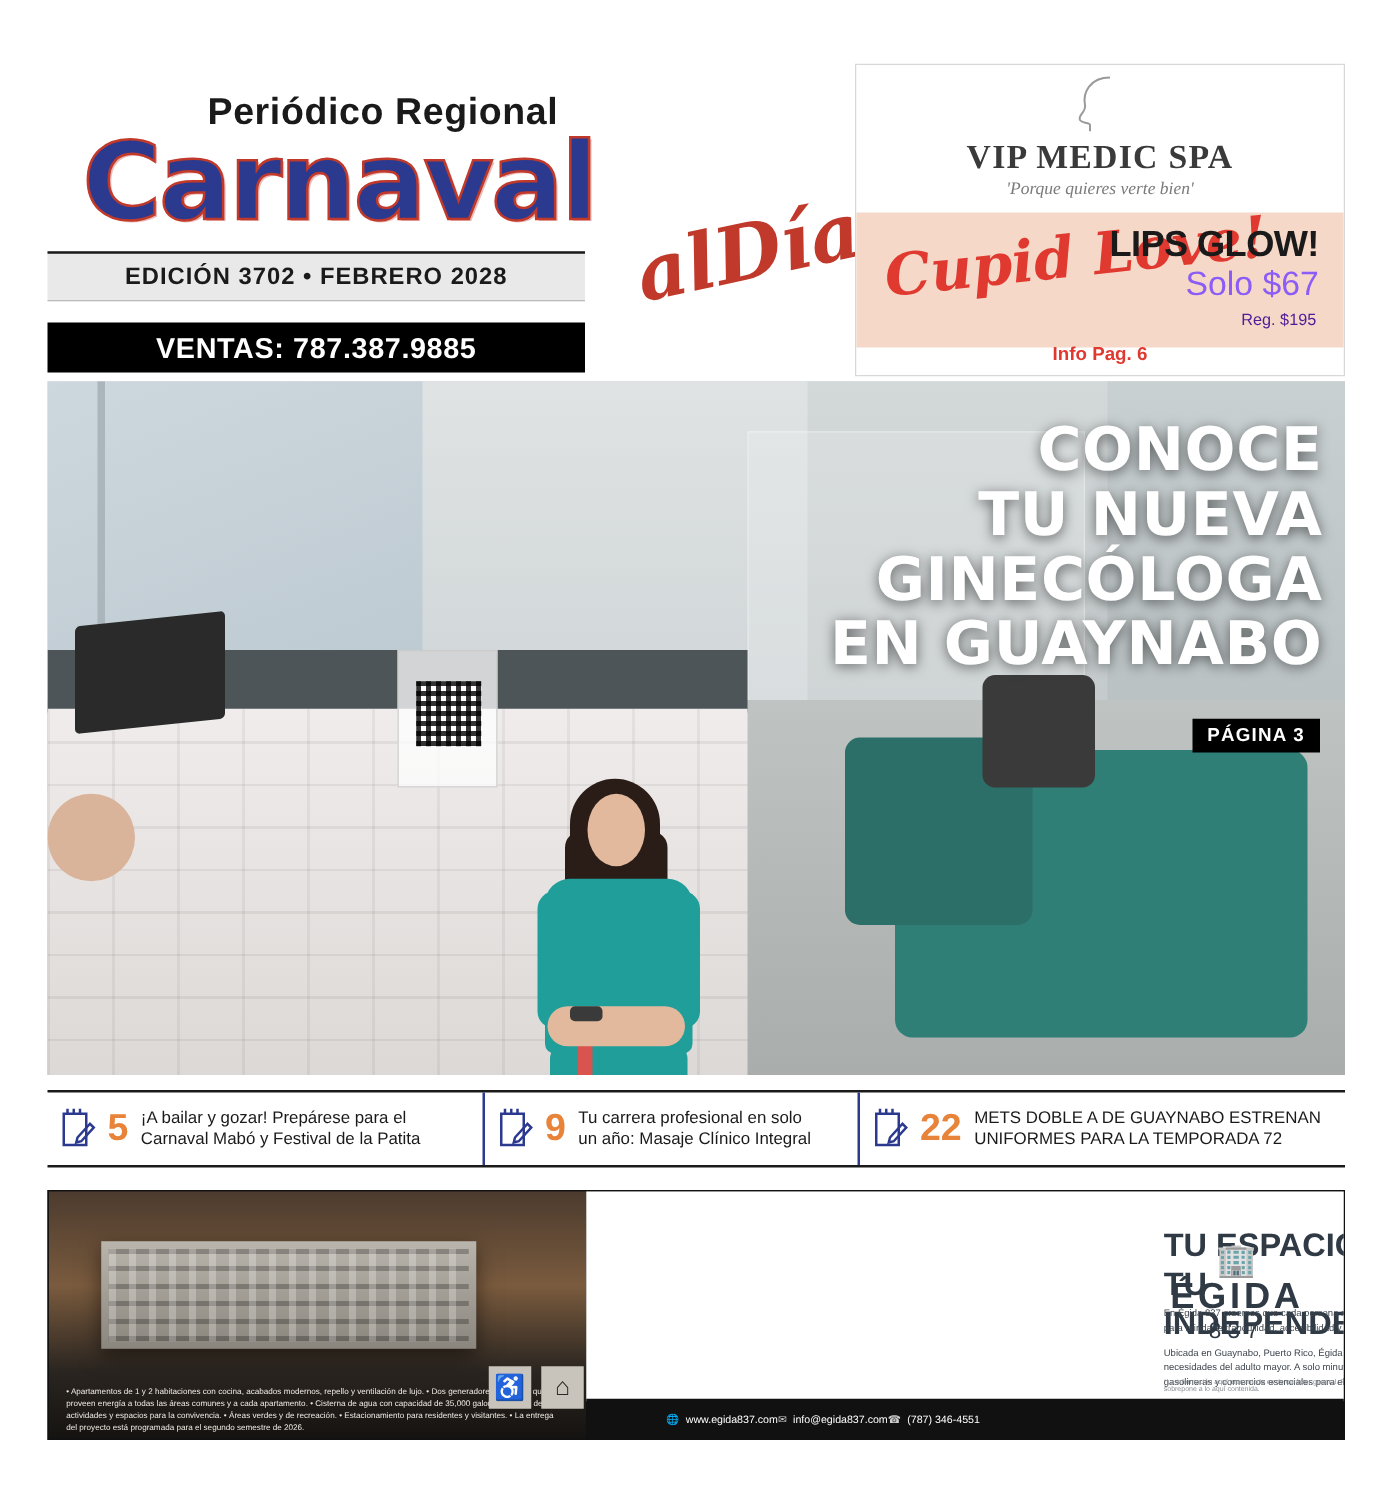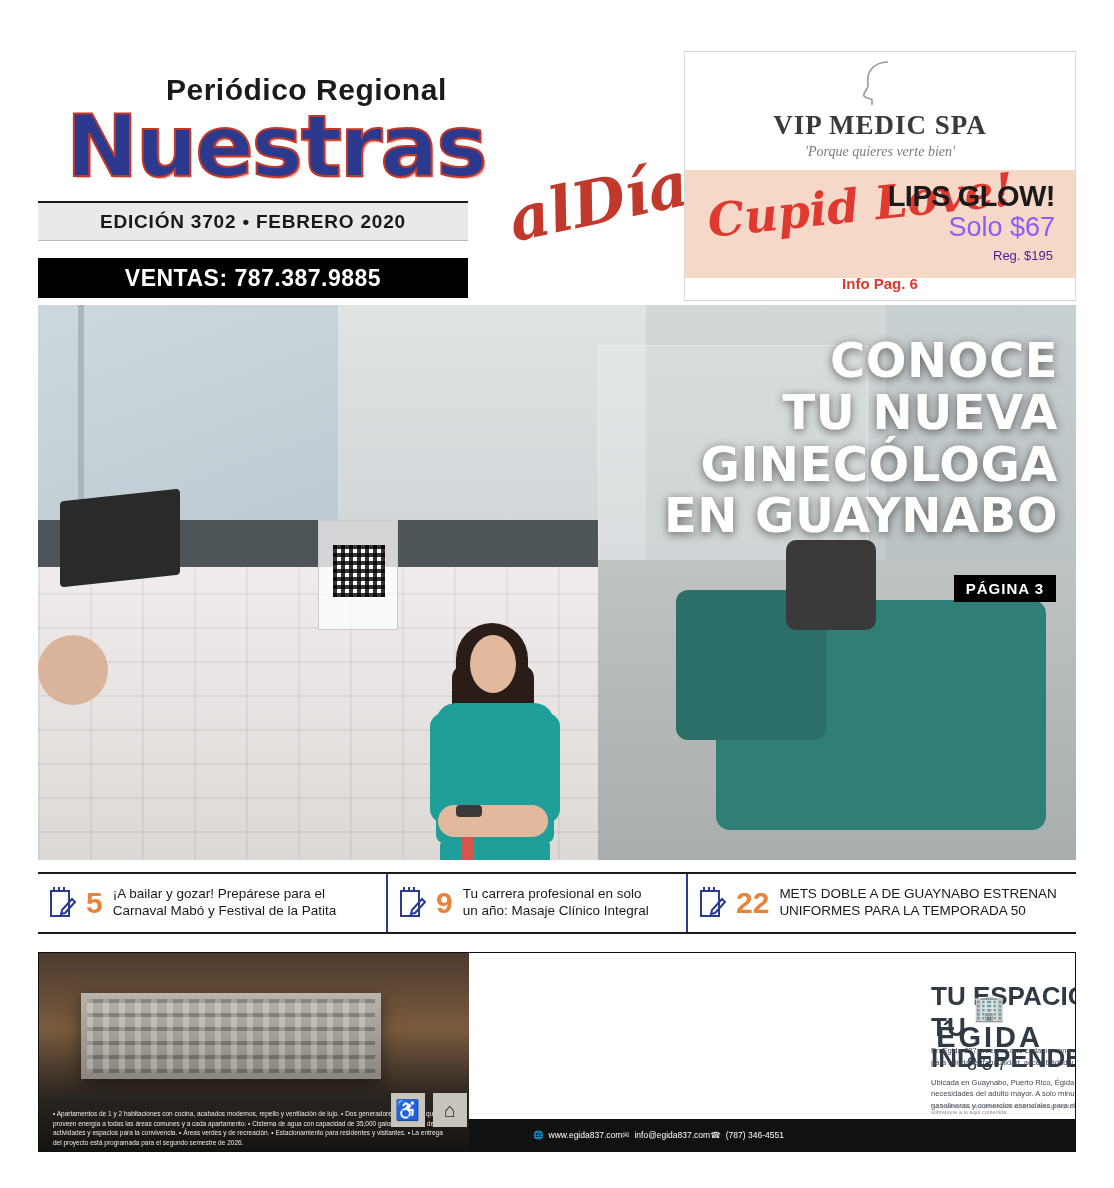--- a/index.html
+++ b/index.html
@@ -232,25 +232,25 @@
 </style>
 </head>
 <body>
 
 <div class="page">
 
   <div class="masthead">
 
     <div class="logo-block">
       <div class="logo-kicker">Periódico Regional</div>
-      <div class="logo-main">Nuestras</div>
+      <div class="logo-main">Carnaval</div>
       <div class="logo-sub">alDía</div>
     </div>
 
-    <div class="edition-bar">EDICIÓN 3702 • FEBRERO 2020</div>
+    <div class="edition-bar">EDICIÓN 3702 • FEBRERO 2028</div>
     <div class="sales-bar">VENTAS: 787.387.9885</div>
 
     <div class="spa-ad">
       <svg class="spa-logo-mark" viewBox="0 0 44 46">
         <path d="M30 2 C14 2 8 14 10 24 C11 30 4 32 6 36 C8 39 14 38 14 40 L14 45" fill="none" stroke="#9a9a9a" stroke-width="1.6"></path>
       </svg>
       <div class="spa-title">VIP MEDIC SPA</div>
       <div class="spa-tag">'Porque quieres verte bien'</div>
       <div class="spa-band"></div>
       <div class="spa-cupid">Cupid Love!</div>
@@ -334,21 +334,21 @@
       <svg class="t-icon" viewBox="0 0 30 34">
         <rect x="3" y="5" width="18" height="25" fill="none" stroke="#2b3a8f" stroke-width="2"></rect>
         <line x1="6" y1="1" x2="6" y2="6" stroke="#2b3a8f" stroke-width="2"></line>
         <line x1="11" y1="1" x2="11" y2="6" stroke="#2b3a8f" stroke-width="2"></line>
         <line x1="16" y1="1" x2="16" y2="6" stroke="#2b3a8f" stroke-width="2"></line>
         <path d="M14 24 L24 13 L27 16 L17 27 L13 28 Z" fill="none" stroke="#2b3a8f" stroke-width="2"></path>
       </svg>
       <div class="t-num">22</div>
       <div class="t-text">
         <div>METS DOBLE A DE GUAYNABO ESTRENAN</div>
-        <div>UNIFORMES PARA LA TEMPORADA 50</div>
+        <div>UNIFORMES PARA LA TEMPORADA 72</div>
       </div>
     </div>
   </div>
 
   <div class="egida">
     <div class="eg-photo">
       <div class="eg-building"></div>
       <div class="eg-bullets">• Apartamentos de 1 y 2 habitaciones con cocina, acabados modernos, repello y ventilación de lujo.
 • Dos generadores eléctricos que proveen energía a todas las áreas comunes y a cada apartamento.
 • Cisterna de agua con capacidad de 35,000 galones.

